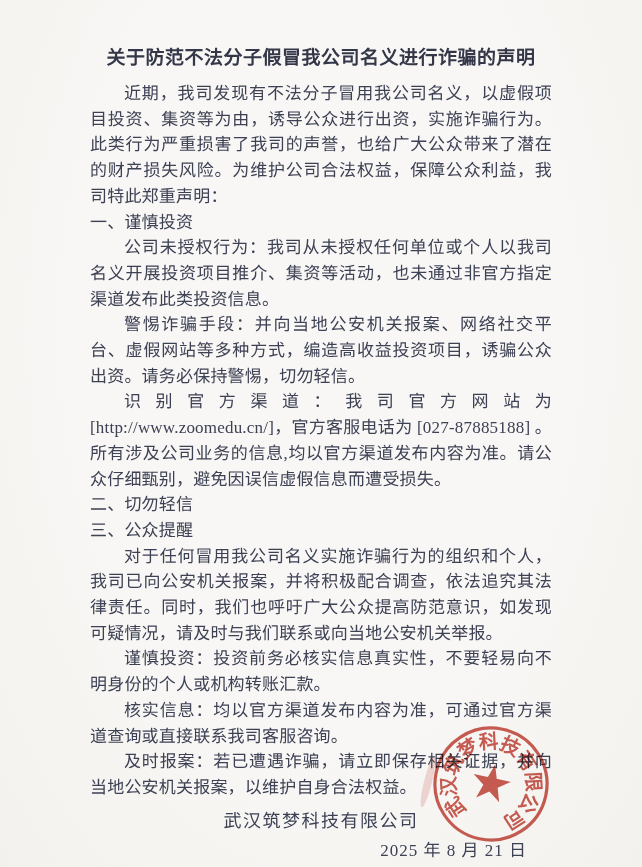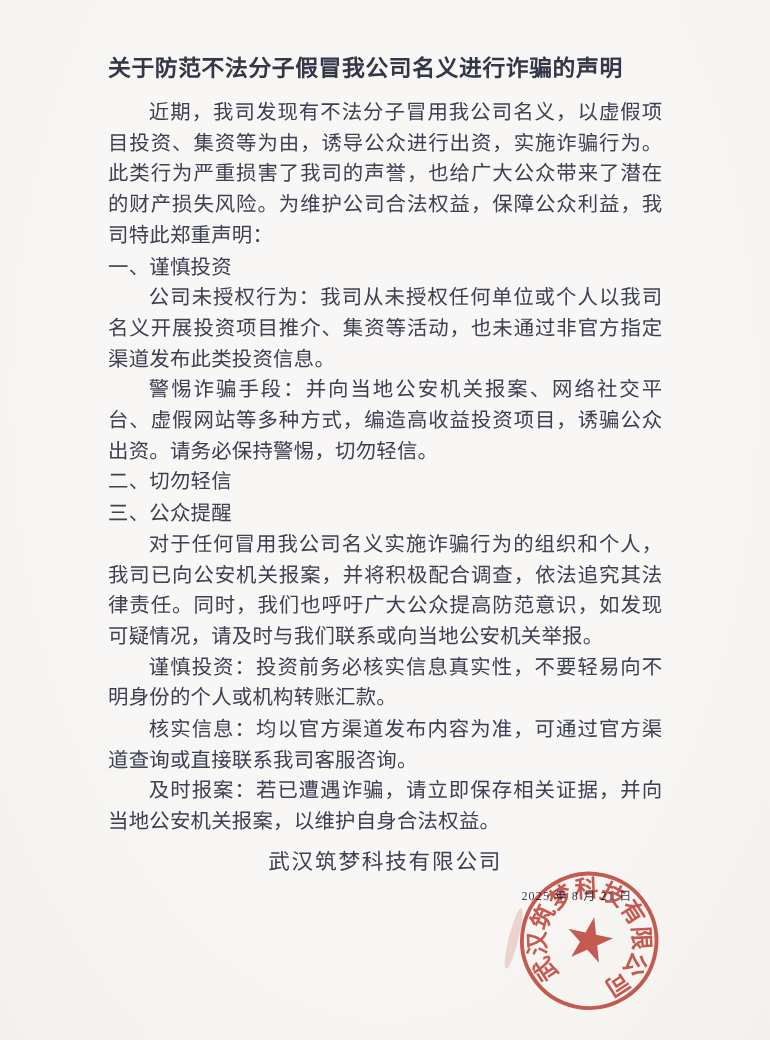--- a/index.html
+++ b/index.html
@@ -21,21 +21,21 @@
     background: radial-gradient(ellipse at 50% 38%, #f8f7f5 55%, #f2f1ed 100%);
     color: var(--ink);
   }
   .doc {
     padding: 44px 90px 0 90px; 
   }
   .title {
     font-size: 19px;
     line-height: 28px;
     font-weight: 700;
-    text-align: left;
+    text-align: center;
     color: #343748;
     letter-spacing: 0.5px;
     margin-bottom: 9px;
   }
   .block {
     font-size: 17px;
     line-height: 25.7px;
     letter-spacing: 0.2px;
   }
   .block.p {
@@ -49,21 +49,21 @@
   .signature {
     margin-top: 5px;
   }
   .sig-company {
     font-size: 18px;
     line-height: 30px;
     text-align: center;
     letter-spacing: 1.5px;
   }
   .sig-date {
-    font-size: 10px;
+    font-size: 17px;
     line-height: 30px;
     text-align: right;
     padding-right: 25px;
     letter-spacing: 1px;
   }
   .seal {
     position: absolute;
     left: 427px;
     top: 720px;
     width: 128px;
@@ -103,20 +103,21 @@
     <div class="title">关于防范不法分子假冒我公司名义进行诈骗的声明</div>
 
     <div class="block p">近期，我司发现有不法分子冒用我公司名义，以虚假项目投资、集资等为由，诱导公众进行出资，实施诈骗行为。此类行为严重损害了我司的声誉，也给广大公众带来了潜在的财产损失风险。为维护公司合法权益，保障公众利益，我司特此郑重声明：</div>
 
     <div class="block h">一、谨慎投资</div>
 
     <div class="block p">公司未授权行为：我司从未授权任何单位或个人以我司名义开展投资项目推介、集资等活动，也未通过非官方指定渠道发布此类投资信息。</div>
 
     <div class="block p">警惕诈骗手段：并向当地公安机关报案、网络社交平台、虚假网站等多种方式，编造高收益投资项目，诱骗公众出资。请务必保持警惕，切勿轻信。</div>
 
+    <div class="block p">识别官方渠道：我司官方网站为 [http://www.zoomedu.cn/]，官方客服电话为 [027-87885188] 。所有涉及公司业务的信息,均以官方渠道发布内容为准。请公众仔细甄别，避免因误信虚假信息而遭受损失。</div>
 
     <div class="block h">二、切勿轻信</div>
 
     <div class="block h">三、公众提醒</div>
 
     <div class="block p">对于任何冒用我公司名义实施诈骗行为的组织和个人，我司已向公安机关报案，并将积极配合调查，依法追究其法律责任。同时，我们也呼吁广大公众提高防范意识，如发现可疑情况，请及时与我们联系或向当地公安机关举报。</div>
 
     <div class="block p">谨慎投资：投资前务必核实信息真实性，不要轻易向不明身份的个人或机构转账汇款。</div>
 
     <div class="block p">核实信息：均以官方渠道发布内容为准，可通过官方渠道查询或直接联系我司客服咨询。</div>

